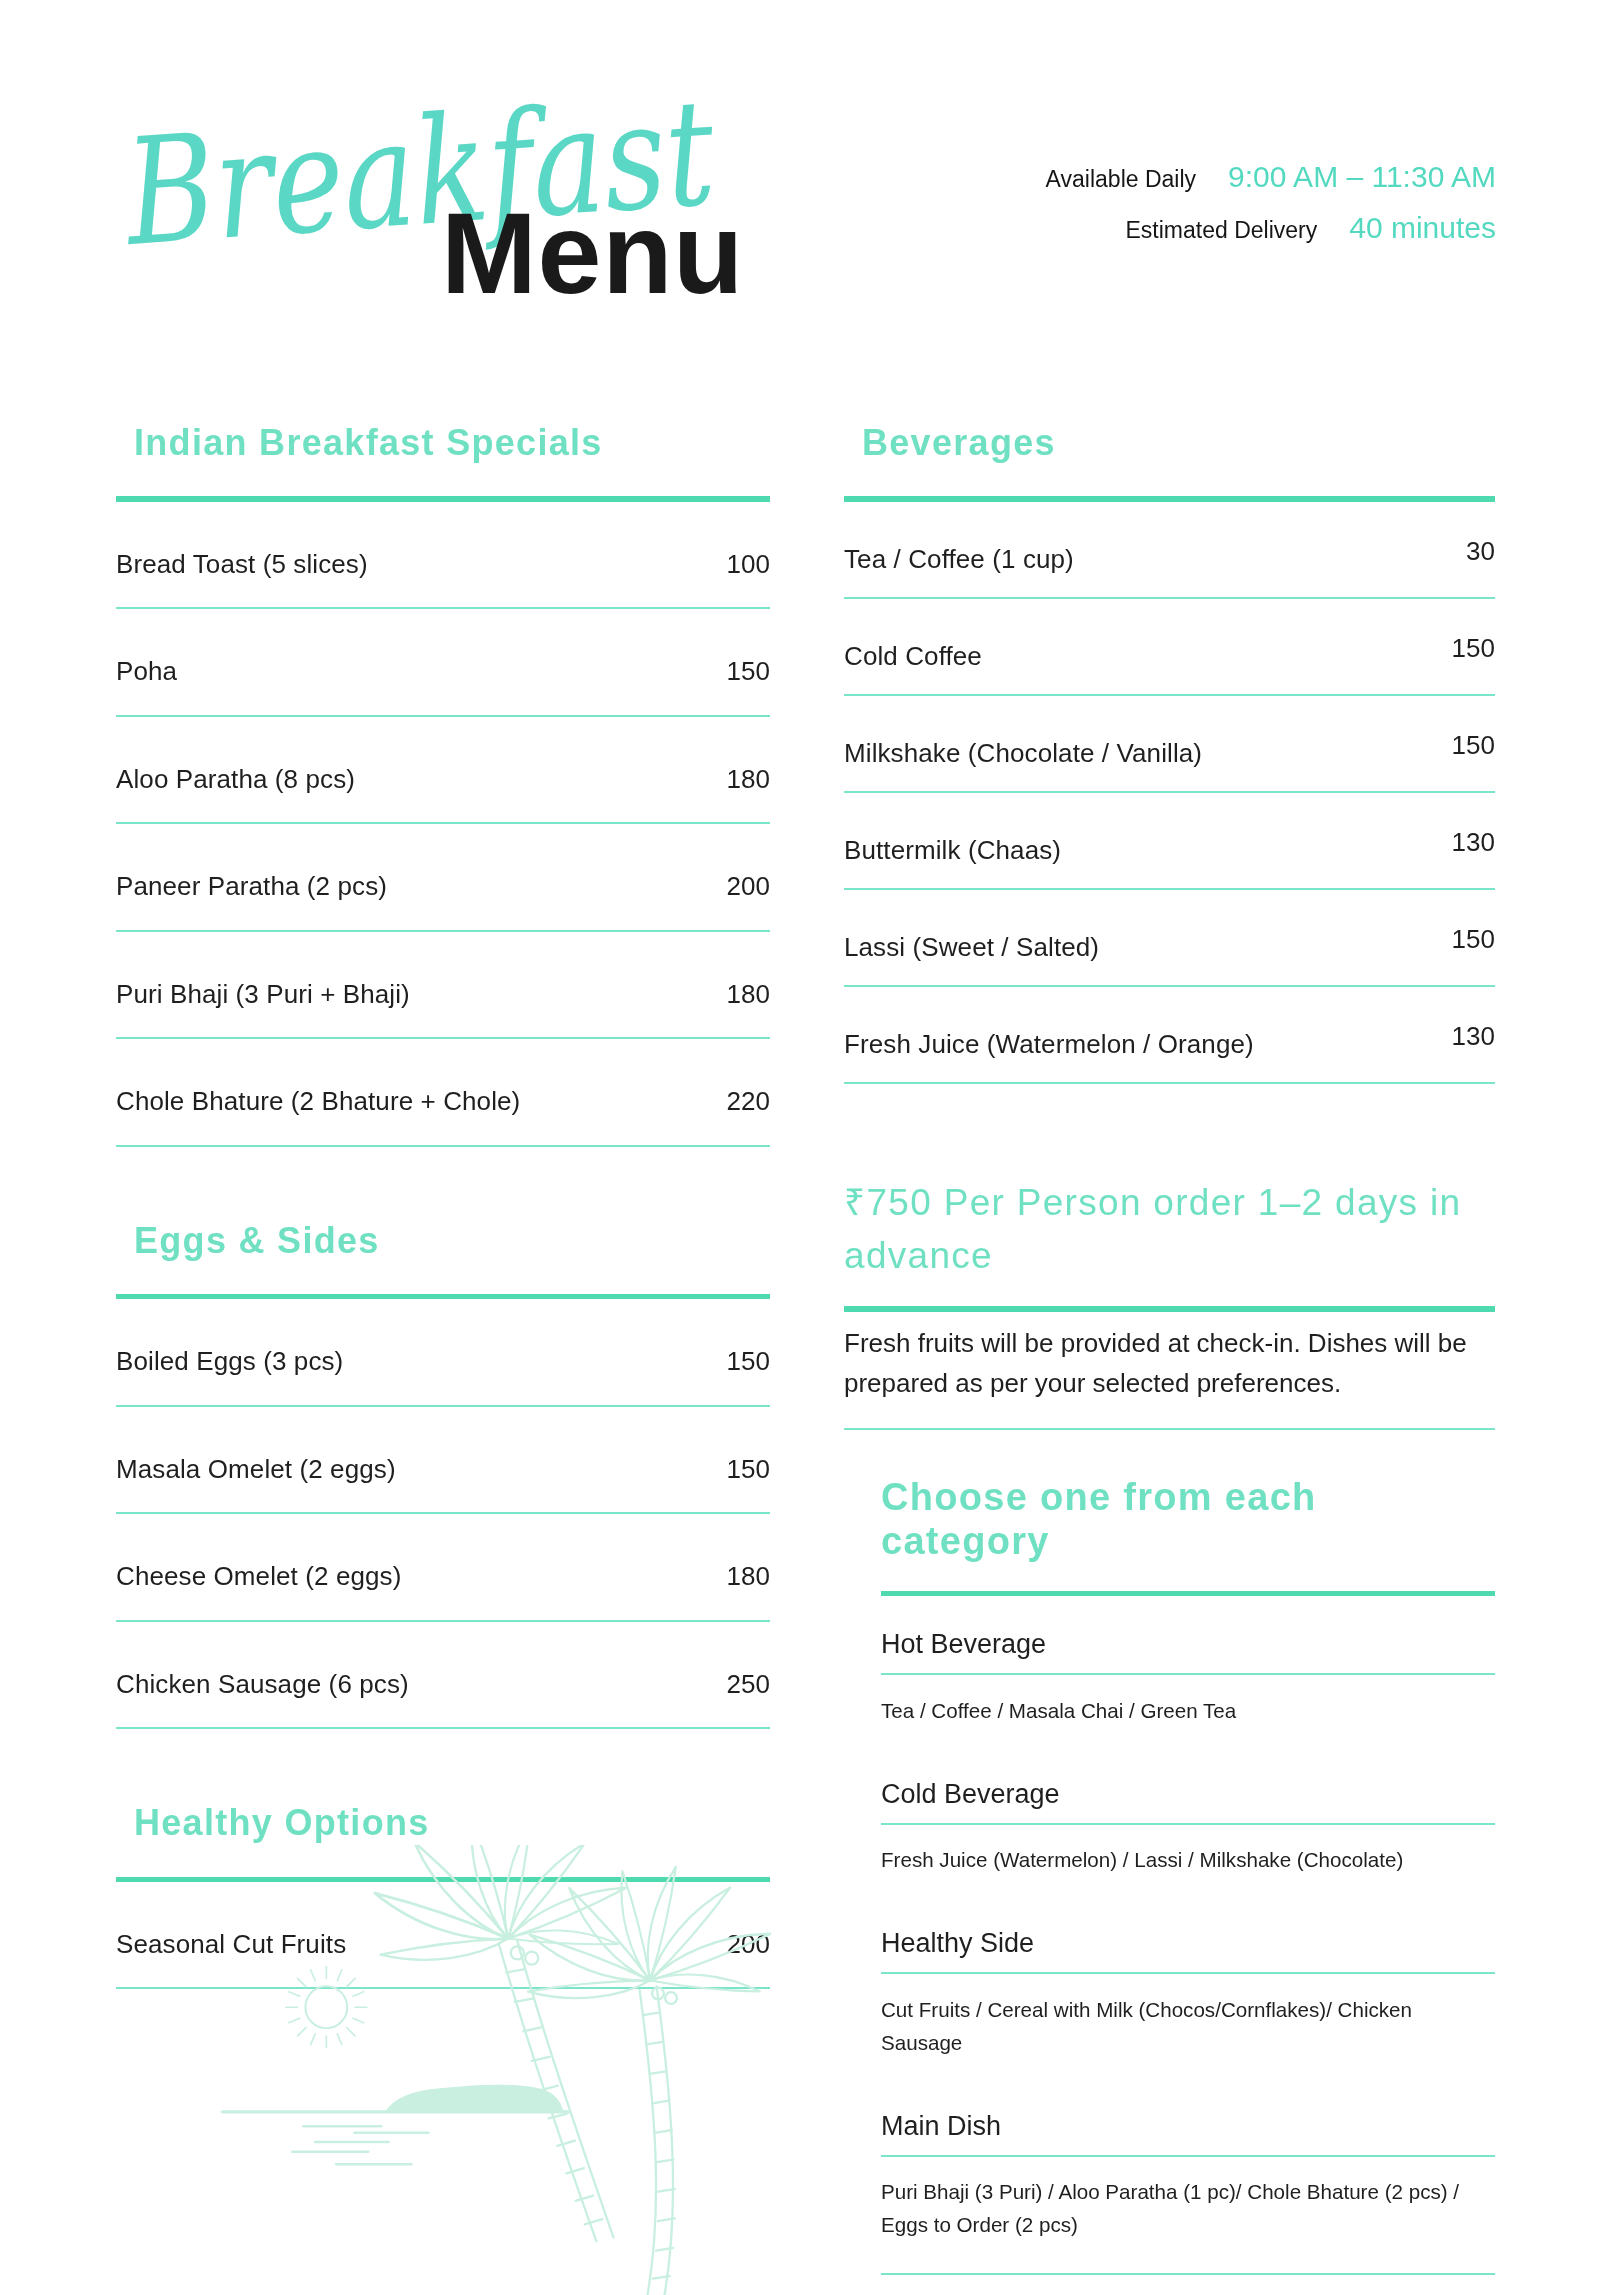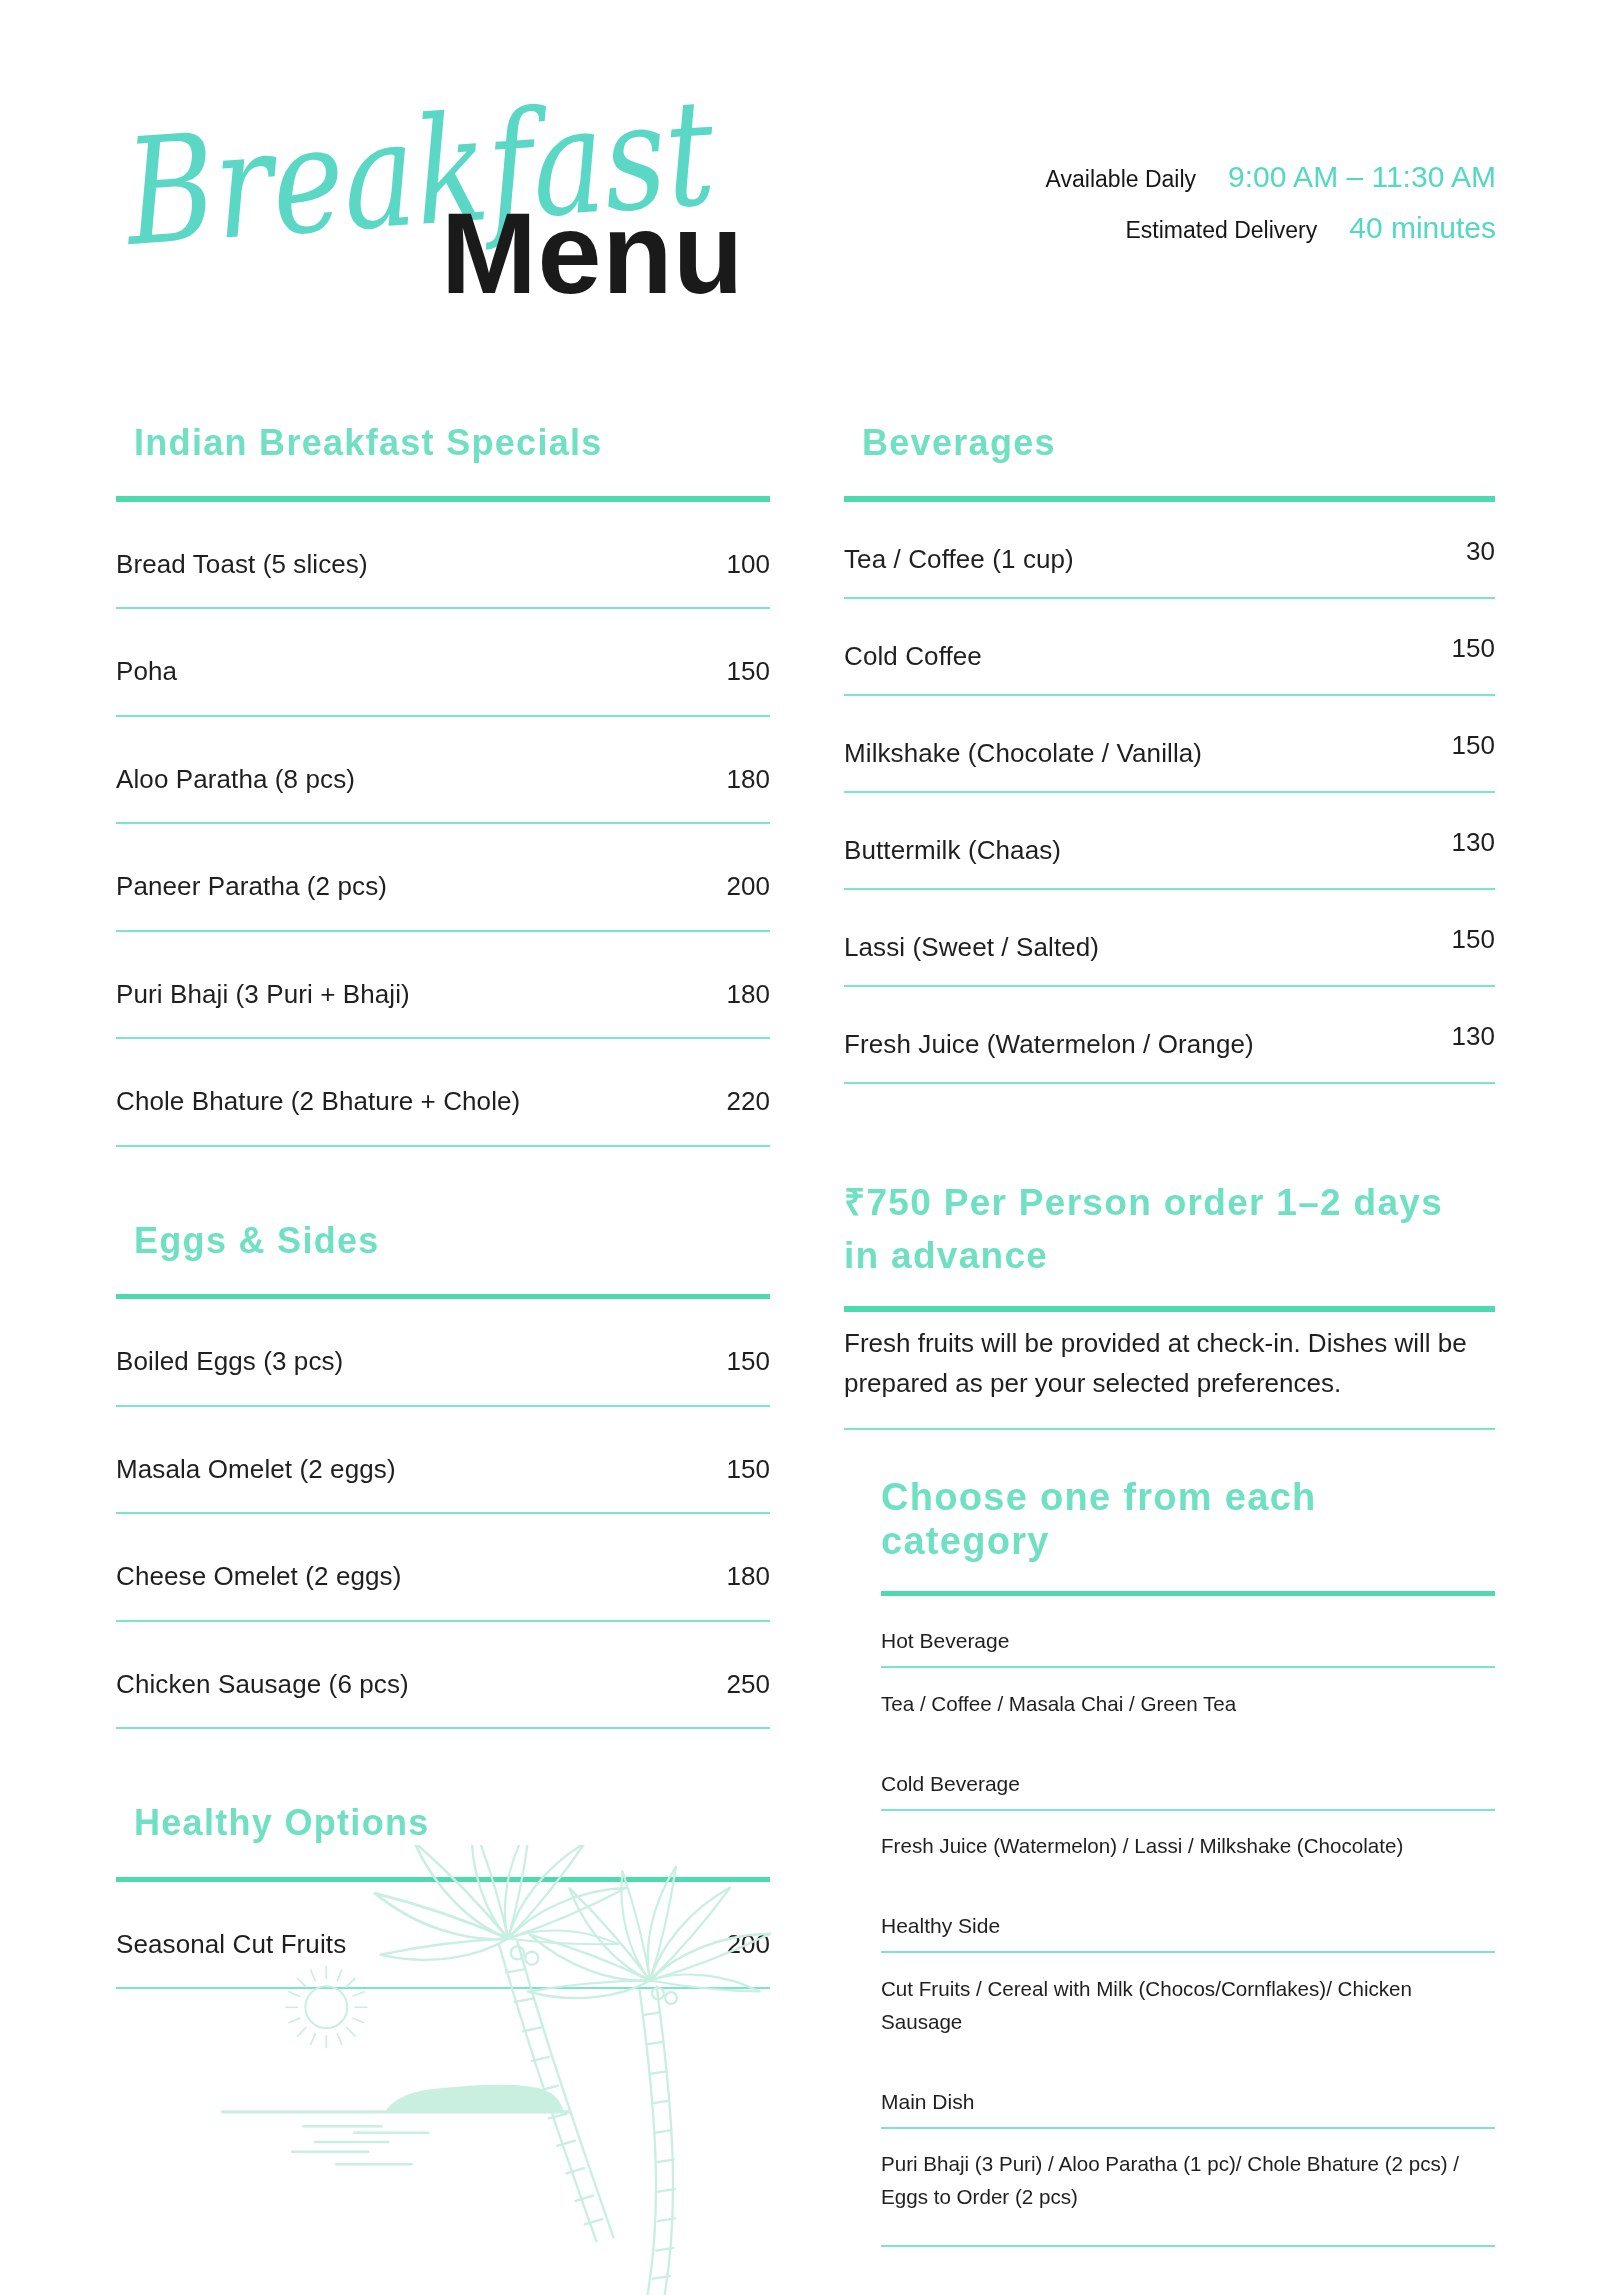--- a/index.html
+++ b/index.html
@@ -67,37 +67,37 @@
   .section{margin:0;}
   .section + .section{margin-top:73px;}
 
   
   .bev .row{padding:26px 0 22px 0;}
   .bev .item-price{position:relative;top:-7.9px;}
 
   
   .notice{margin-top:92px;}
   .notice-title{
-    font-size:37px;font-weight:bold;color:var(--teal);
+    font-size:37px;font-weight:normal;color:var(--teal);
     letter-spacing:1.3px;line-height:1.45;margin:0;max-width:628px;
   }
   .notice .rule-thick{margin-top:23.6px;}
   .notice-body{
     font-size:26px;line-height:1.55;margin:11px 0 0 0;max-width:641px;
   }
   .notice .rule-thin{margin-top:25px;}
 
   
   .choose{margin-top:46px;margin-left:37px;}
   .choose-title{
     font-size:38px;font-weight:bold;color:var(--teal);
     letter-spacing:1.3px;line-height:1.15;margin:0;
   }
   .choose .rule-thick{margin-top:27.5px;}
-  .cat-label{font-size:21px;margin:51px 0 0 0;}
+  .cat-label{font-size:27px;margin:51px 0 0 0;}
   .cat-label.first{margin-top:33px;}
   .cat-rule{margin-top:13px;}
   .cat-options{font-size:20.6px;line-height:1.6;margin:19.6px 0 0 0;max-width:615px;}
   .choose .closing{margin-top:31px;}
 
   
   .beach{position:absolute;left:196px;top:1845px;z-index:0;}
   .mint-line{stroke:var(--mint);fill:none;stroke-linecap:round;}
   .leaf{fill:none;stroke:var(--mint);stroke-width:3.5;stroke-linejoin:round;}
   .trunk{fill:none;stroke:var(--mint);stroke-width:3.5;stroke-linecap:round;}

